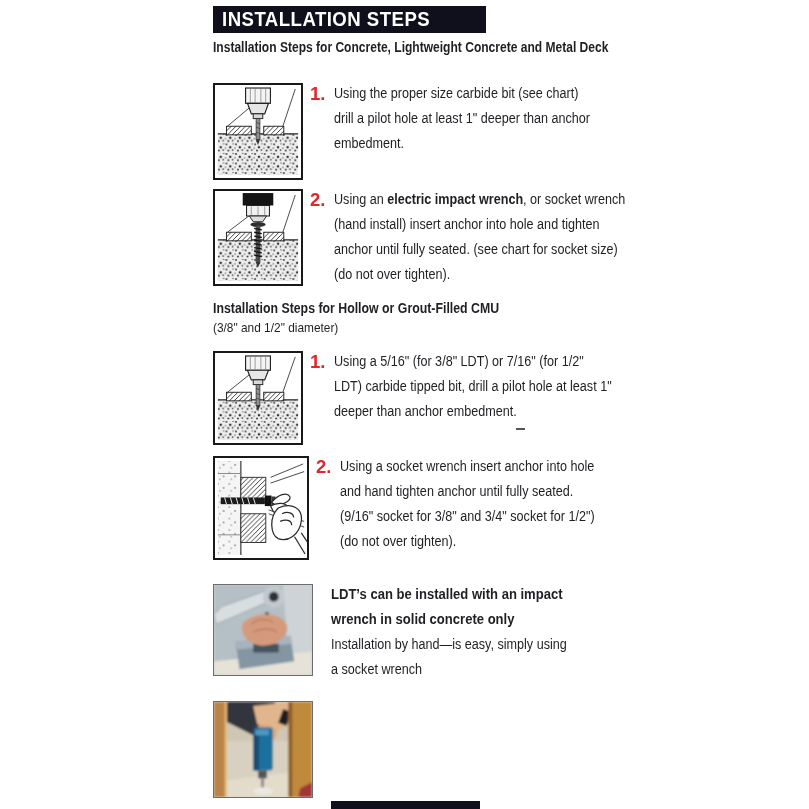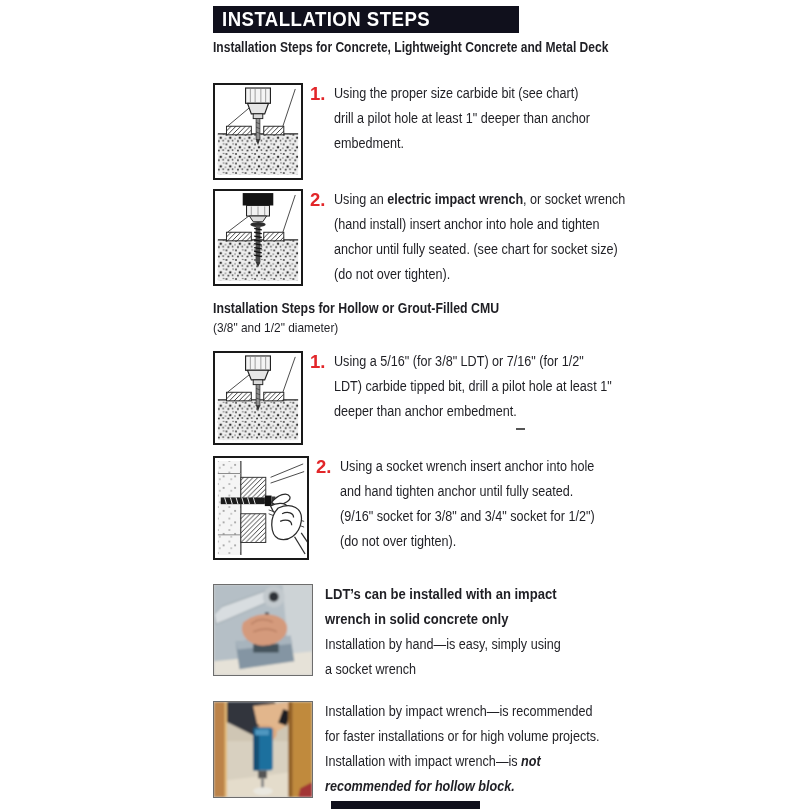--- a/index.html
+++ b/index.html
@@ -2,21 +2,21 @@
 <html><head>
 <meta charset="utf-8">
 <style>
   html,body{margin:0;padding:0;}
   body{
     width:809px;height:809px;background:#ffffff;position:relative;overflow:hidden;
     font-family:"Liberation Sans",sans-serif;color:#1f1f24;
   }
   .abs{position:absolute;}
   .header-bar{
-    left:213px;top:6px;width:306px;height:27px;background:#10101c;color:#fff;
+    left:213px;top:6px;width:273px;height:27px;background:#10101c;color:#fff;
     font-weight:bold;font-size:20px;line-height:27px;padding-left:9px;
     box-sizing:border-box;letter-spacing:.5px;white-space:nowrap;overflow:hidden;
   }
   .header-bar span{display:inline-block;transform:scaleX(.93);transform-origin:0 0;}
   .page-subtitle{
     left:213px;top:39px;width:397px;height:19px;overflow:hidden;
     font-weight:bold;font-size:14px;white-space:nowrap;text-align:right;
   }
   .page-subtitle span{display:inline-block;transform:scaleX(.86);transform-origin:0 0;}
   .sec-head{left:213px;font-weight:bold;font-size:14px;white-space:nowrap;}
@@ -26,21 +26,21 @@
   figure{margin:0;flex-shrink:0;}
   .art{border:2.5px solid #191919;box-sizing:border-box;background:#fff;}
   .photo{border:1px solid #6d6d6d;box-sizing:border-box;background:#cfcfcf;}
   .art svg,.photo svg{display:block;width:100%;height:100%;}
   .step{display:flex;margin-left:7px;margin-top:-2px;}
   .num{color:#e22629;font-weight:bold;font-size:18.5px;line-height:25px;width:24px;flex-shrink:0;}
   .txt{
     margin:0;font-size:14px;line-height:25px;white-space:pre;color:#1f1f24;
     transform:scaleX(.9);transform-origin:0 0;
   }
-  .note-text{margin-left:12px;margin-top:-2px;}
+  .note-text{margin-left:18px;margin-top:-2px;}
   .note-head{
     margin:0;font-weight:bold;font-size:14.5px;line-height:25px;white-space:pre;
     transform:scaleX(.9);transform-origin:0 0;
   }
   .bi{font-style:italic;font-weight:bold;}
   .bottom-bar{left:331px;top:801px;width:149px;height:8px;background:#10101c;}
   .artifact-dash{left:516px;top:428px;width:9px;height:2px;background:#555;}
 </style>
 </head>
 <body>
@@ -288,21 +288,15 @@
         <rect x="48" y="78" width="3" height="12" fill="#888"></rect>
         <ellipse cx="50" cy="91" rx="10" ry="4" fill="#eae8e0"></ellipse>
         <rect x="0" y="0" width="13" height="97" fill="#bc8348"></rect>
         <rect x="11" y="0" width="2" height="97" fill="#e9c27f"></rect>
         <rect x="76" y="0" width="24" height="97" fill="#c08a3e"></rect>
         <rect x="76" y="0" width="4" height="97" fill="#8f5f28"></rect>
         <polygon points="88,88 100,82 100,97 86,97" fill="#a23535"></polygon>
       </g>
     </svg>
   </figure>
-  <div class="note-text">
-    <p class="txt"><span>Installation by impact wrench—is recommended
-for faster installations or for high volume projects.
-Installation with impact wrench—is </span><b class="bi">not
-recommended for hollow block.</b></p>
-  </div>
 </div>
 
 <div class="abs bottom-bar"></div>
 
 </body></html>

